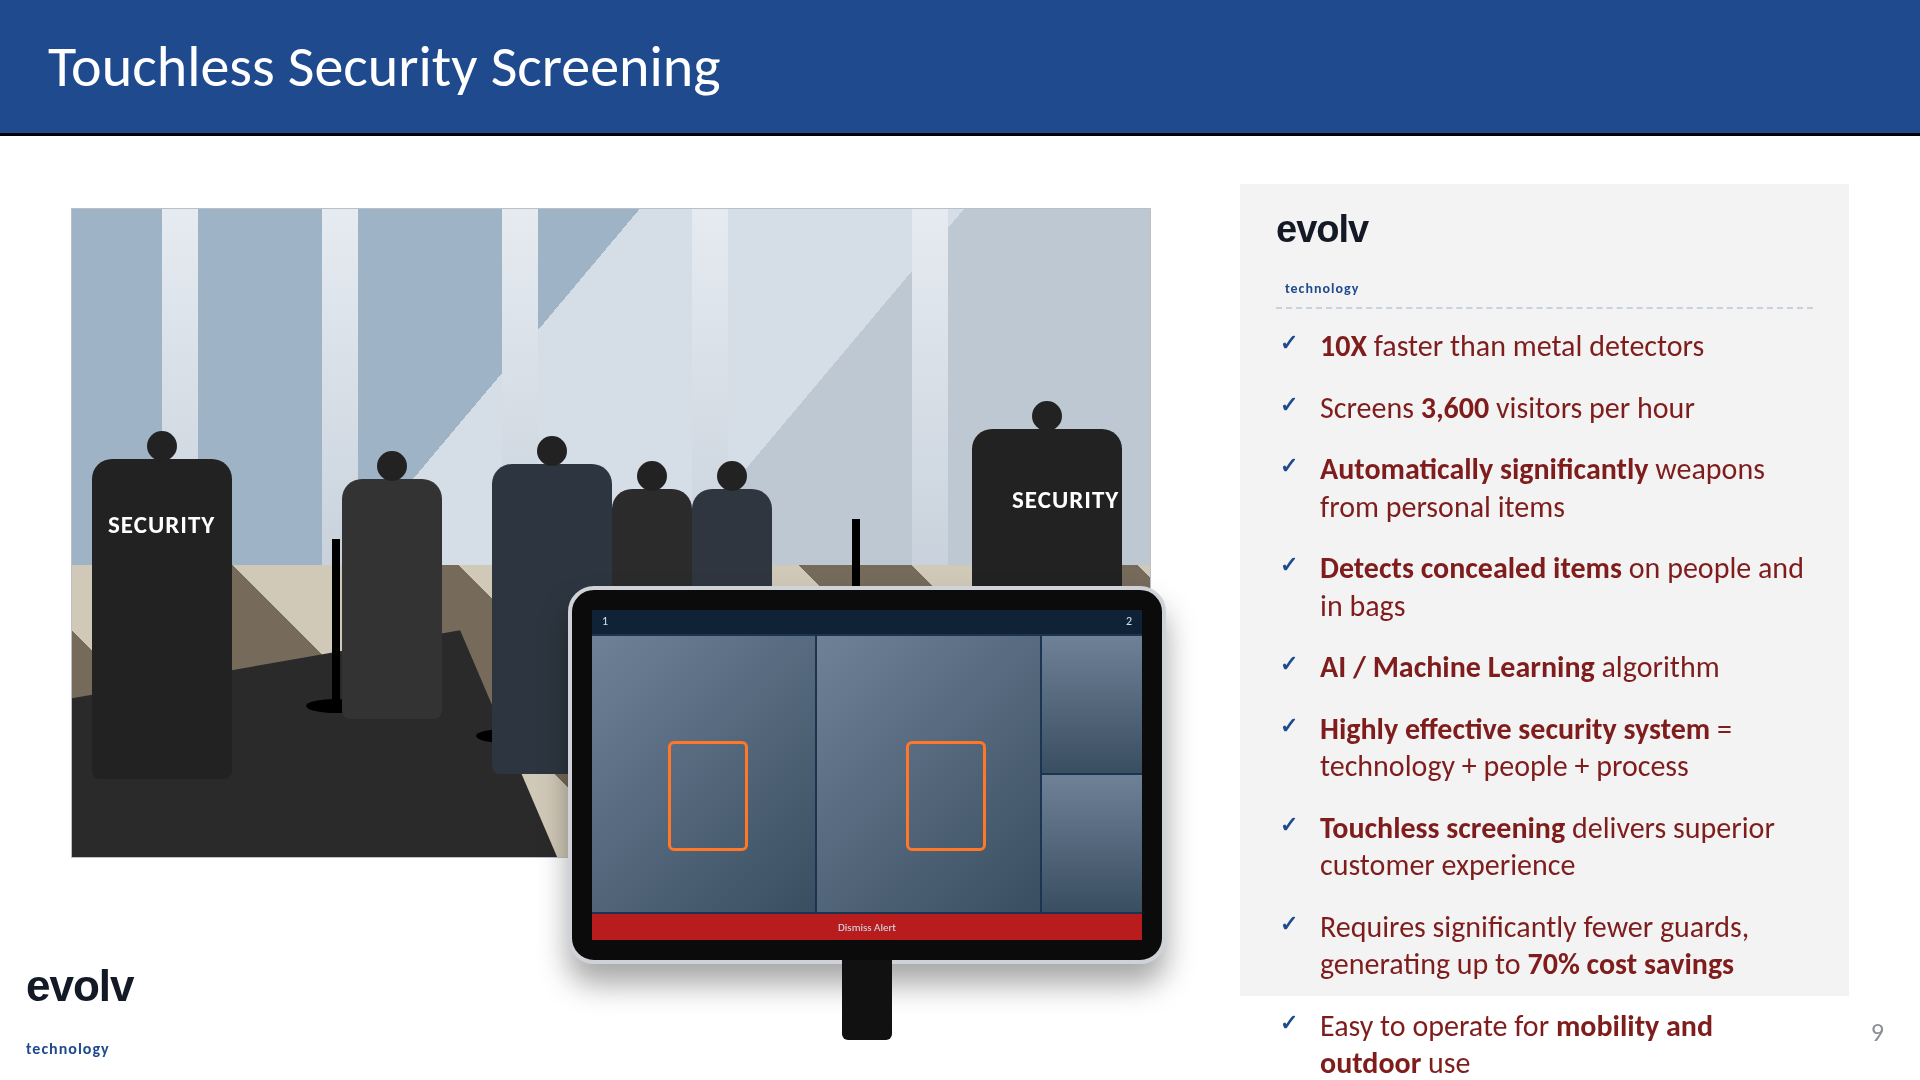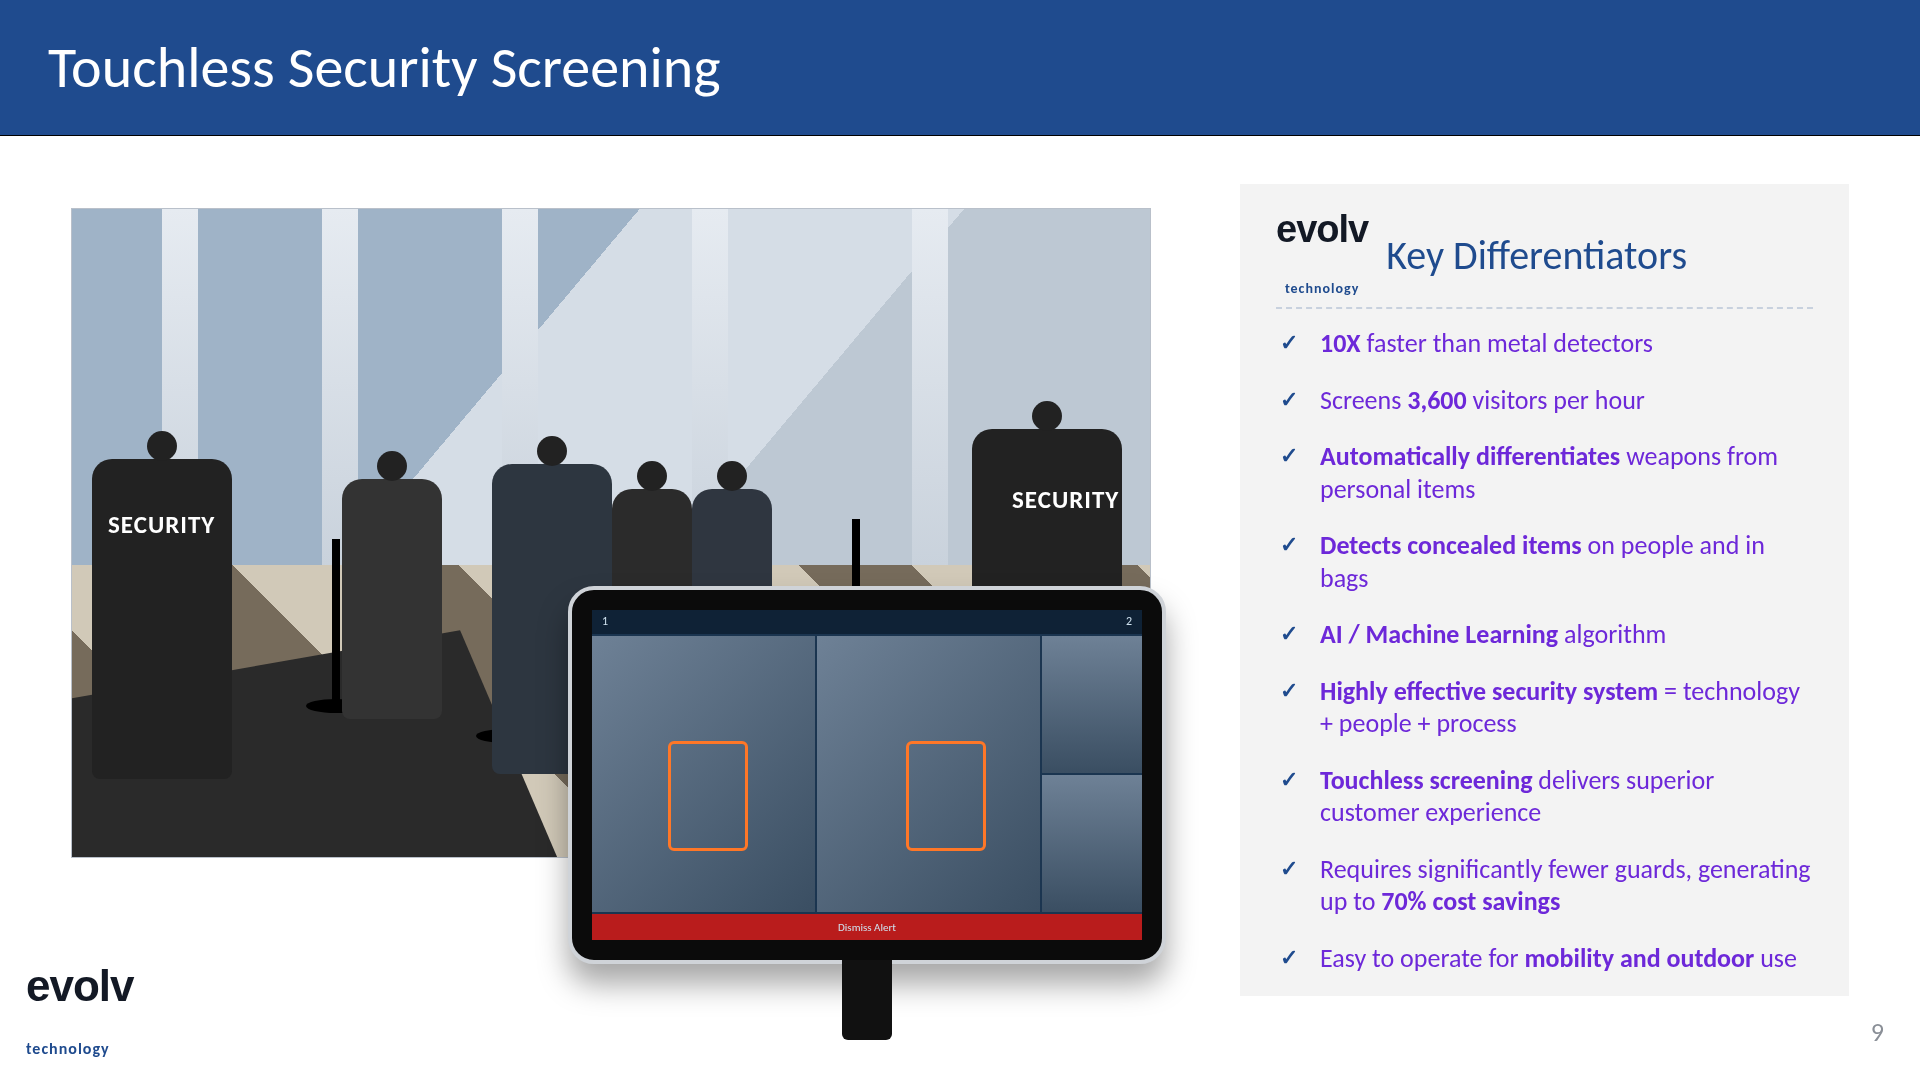--- a/index.html
+++ b/index.html
@@ -13,21 +13,21 @@
   }
 
   
   .title-bar {
     background: #1f4b8e;
     color: #ffffff;
     height: 136px;
     padding-left: 48px;
     display: flex;
     align-items: center;
-    border-bottom: 1px solid #000000;
+    border-bottom: 3px solid #000000;
   }
   .slide-title {
     font-size: 58px;
     font-weight: 300;
   }
 
   
   .content {
     position: relative;
     height: calc(100% - 136px);
@@ -163,23 +163,23 @@
     color:#1f4b8e;
     font-weight:400;
   }
   .dotted {
     border:0; border-top:2px dashed #1f4b8e33; margin:10px 0 18px;
   }
   .bullets{ list-style:none; }
   .bullets li{
     position:relative;
     padding-left:44px;
-    font-size:26px;
+    font-size:30px;
     line-height:1.25;
-    color:#6d28d9;
+    color:#7f1d1d;
     margin-bottom:24px;
   }
   .bullets li::before{
     content:"✓";
     position:absolute; left:4px; top:2px;
     color:#1f4b8e; font-size:22px; font-weight:700;
   }
   .b { font-weight:700; }
 
   
@@ -249,32 +249,31 @@
     </div>
     <div class="tablet-stem"></div>
   </div>
 
   <div class="panel">
     <div class="panel-head">
       <div class="logo-wrap">
         <span class="logo-word">evolv</span>
         <span class="logo-sub">technology</span>
       </div>
-      <div class="panel-title">Key Differentiators</div>
     </div>
     <hr class="dotted">
     <ul class="bullets">
       <li>
         <span class="b">10X</span><span> faster than metal detectors</span>
       </li>
       <li>
         <span>Screens </span><span class="b">3,600</span><span> visitors per hour</span>
       </li>
       <li>
-        <span class="b">Automatically differentiates</span><span> weapons from personal items</span>
+        <span class="b">Automatically significantly</span><span> weapons from personal items</span>
       </li>
       <li>
         <span class="b">Detects concealed items</span><span> on people and in bags</span>
       </li>
       <li>
         <span class="b">AI / Machine Learning</span><span> algorithm</span>
       </li>
       <li>
         <span class="b">Highly effective security system</span><span> = technology + people + process</span>
       </li>

